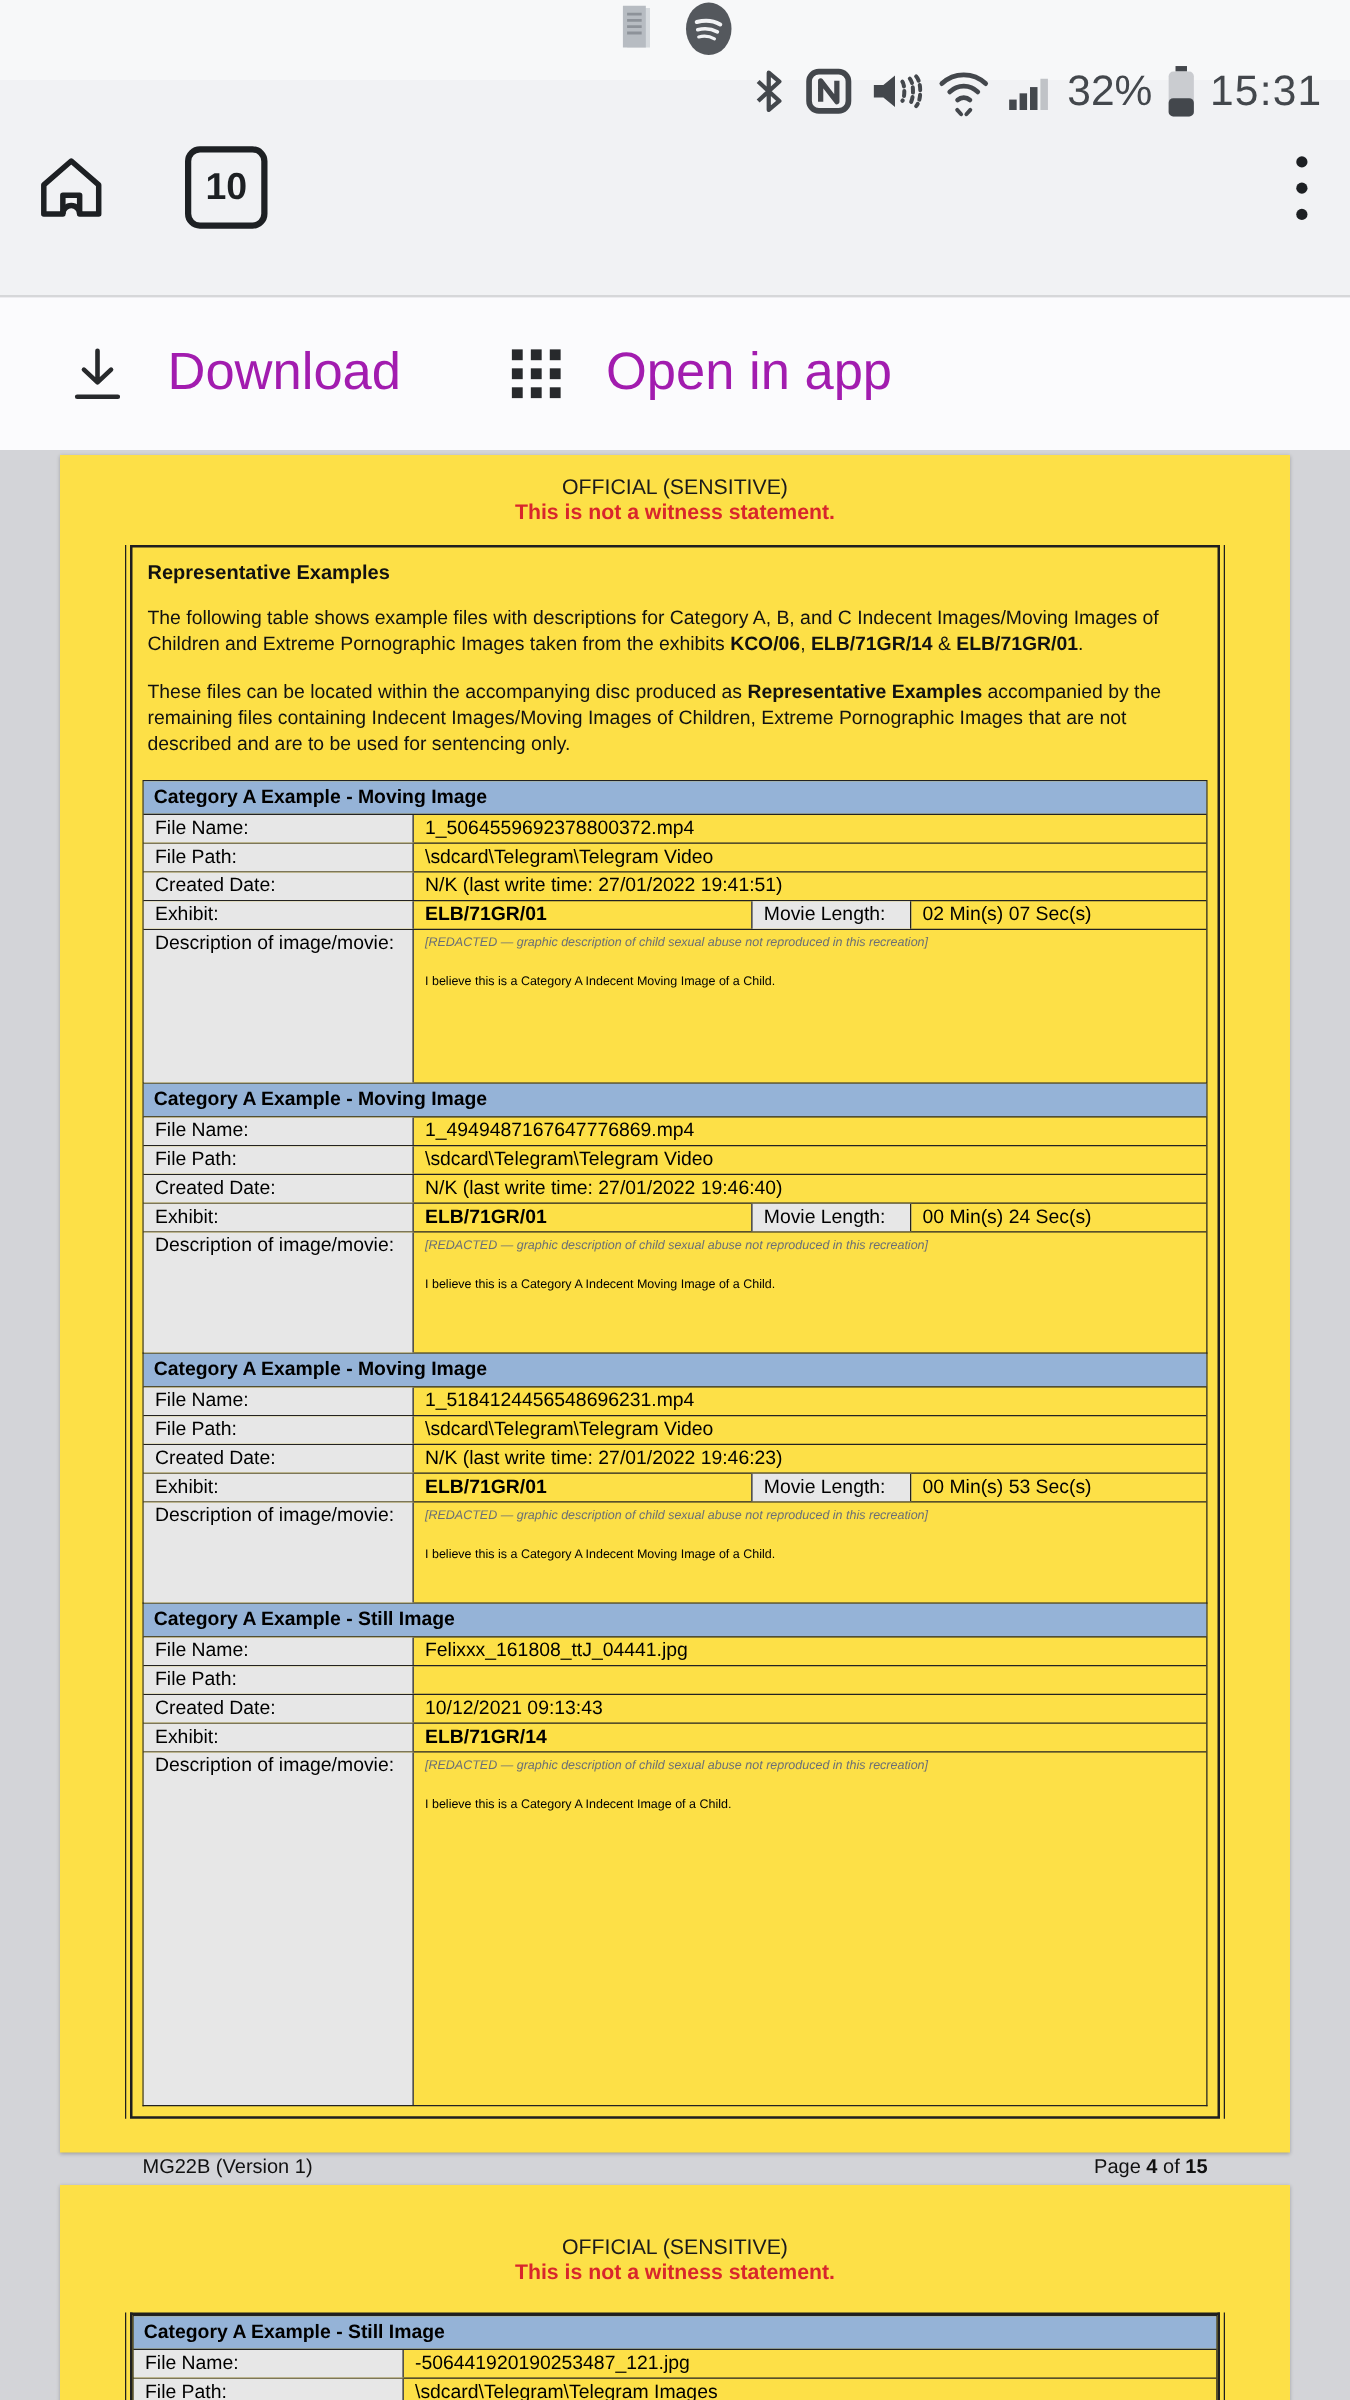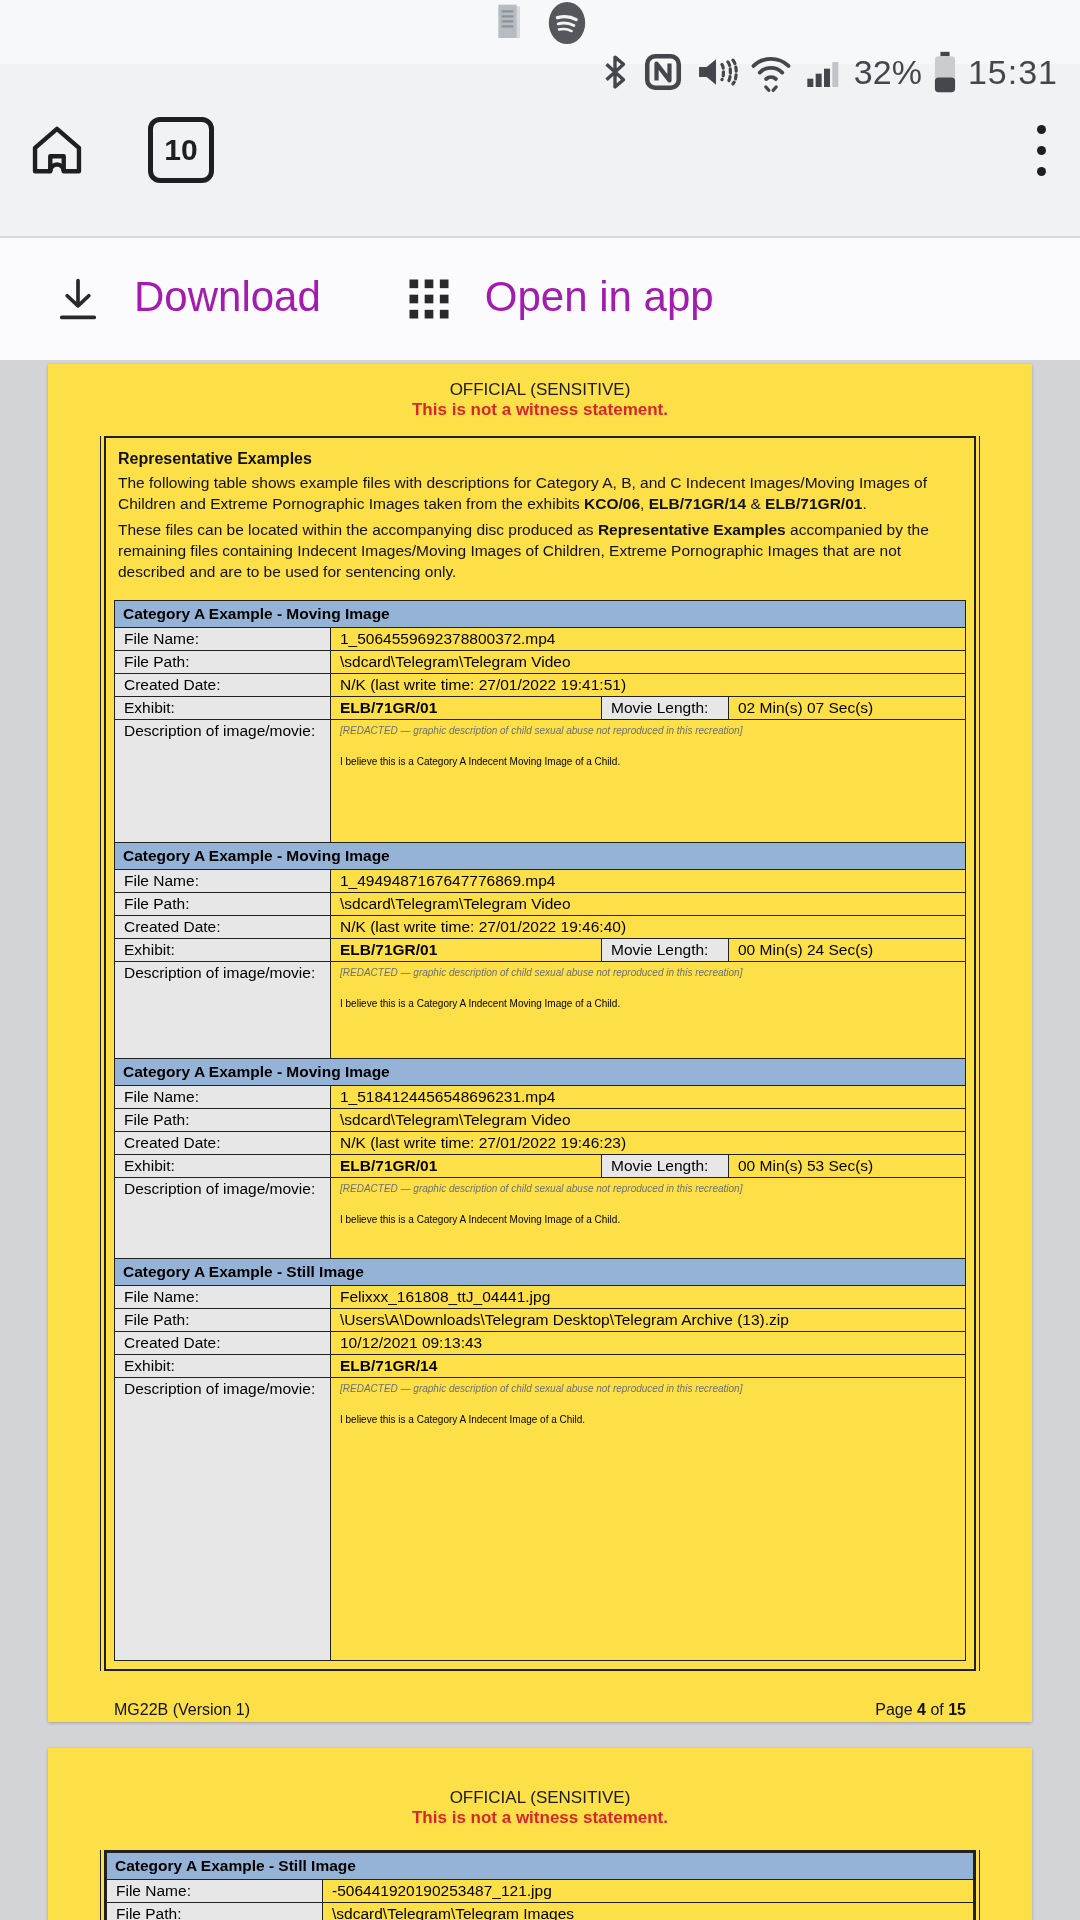--- a/index.html
+++ b/index.html
@@ -38,21 +38,21 @@
 
   .cls-line { text-align:center; font-size:17px; color:#1a1a1a; }
   .warn-line { text-align:center; font-size:17px; font-weight:700; }
 
   .docbox { margin:16px 52px 0 52px; border-left:1px solid #1f1f1f; border-right:1px solid #1f1f1f; padding:0 3px; }
   .docbox-inner { border:2px solid #1f1f1f; padding:12px 8px 8px 8px; }
   .p2box { margin-top:22px; }
   .p2box .docbox-inner { padding:0; border-bottom:none; }
 
   .boxtitle { font-size:16px; font-weight:700; color:#111; padding:0 4px; }
-  .intro { font-size:15.5px; color:#111; line-height:1.35; padding:0 4px; margin-top:5px; }
+  .intro { font-size:15.5px; color:#111; line-height:1.35; padding:0 4px; margin-top:17px; }
 
   .tbl { margin-top:0; border:1px solid #222; }
   .tbl.first { margin-top:17px; }
   .tbl + .tbl { border-top:none; }
   .tr { display:flex; border-top:1px solid #222; min-height:23px; align-items:stretch; }
   .tr:first-child { border-top:none; }
   .th-row { background:#95b3d7; font-weight:700; font-size:15.5px; padding:2px 8px; min-height:26px; display:flex; align-items:center; }
   .lbl { flex:0 0 216px; background:#e7e7e7; border-right:1px solid #222; padding:2px 9px; font-size:15.5px; display:flex; align-items:flex-start; }
   .val { flex:1; padding:2px 9px; font-size:15.5px; display:flex; align-items:center; }
   .val.bold { font-weight:700; }
@@ -282,21 +282,20 @@
         </div>
 
         <div class="tbl" id="t4">
           <div class="tr th-row">Category A Example - Still Image</div>
           <div class="tr">
               <div class="lbl">File Name:</div>
               <div class="val">Felixxx_161808_ttJ_04441.jpg</div>
             </div>
           <div class="tr">
               <div class="lbl">File Path:</div>
-              <div class="val">\Users\A\Downloads\Telegram Desktop\Telegram Archive (13).zip</div>
             </div>
           <div class="tr">
               <div class="lbl">Created Date:</div>
               <div class="val">10/12/2021 09:13:43</div>
             </div>
           <div class="tr">
               <div class="lbl">Exhibit:</div>
               <div class="val bold">ELB/71GR/14</div>
             </div>
           <div class="tr">

